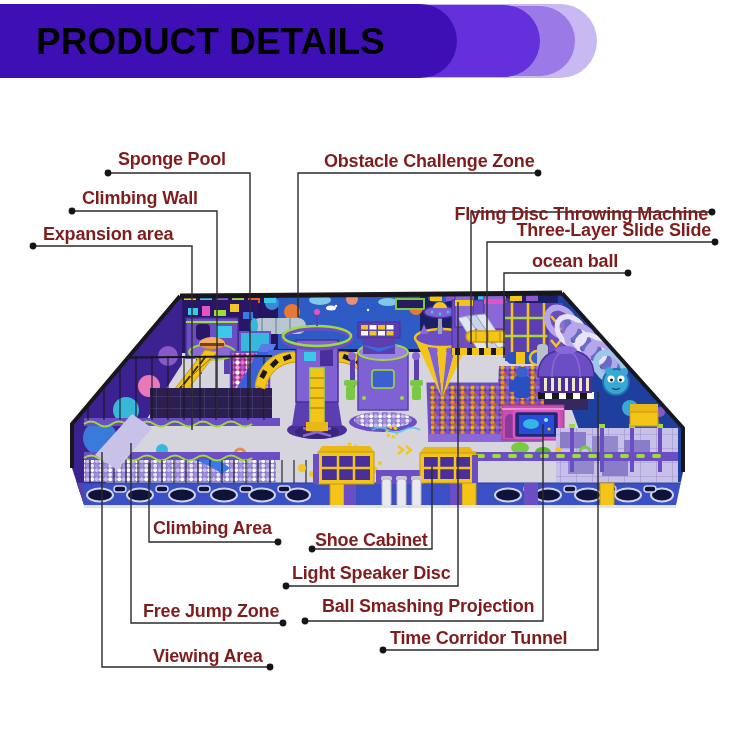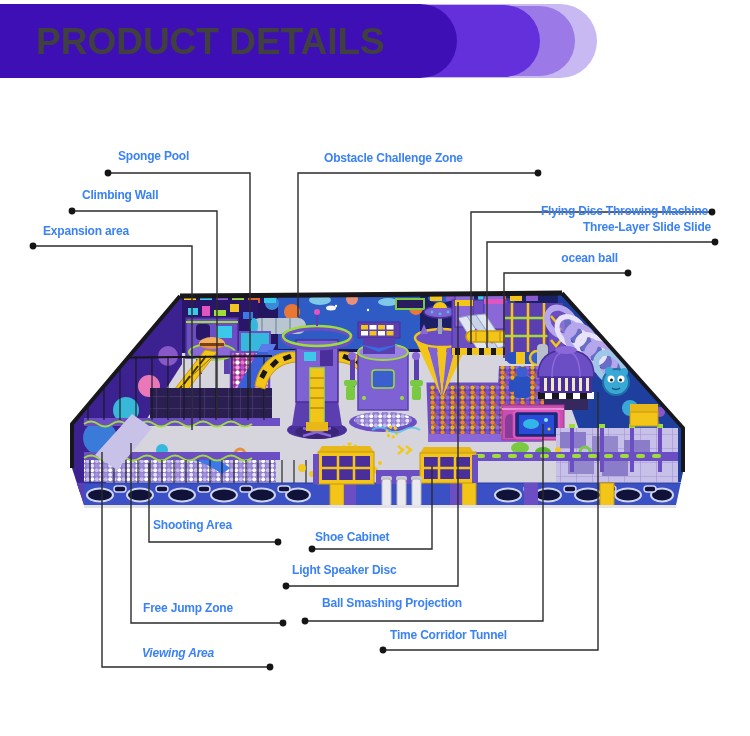--- a/index.html
+++ b/index.html
@@ -8,37 +8,37 @@
   
   .banner{position:absolute;left:0;top:4px;height:74px;width:100%;pointer-events:none;}
   .pill{position:absolute;top:0;height:74px;border-radius:0 37px 37px 0;left:-40px;}
   .pill.p4{width:637px;}
   .pill.p3{width:615px;top:2px;height:70px;border-radius:0 35px 35px 0;}
   .pill.p2{width:580px;top:1px;height:72px;border-radius:0 36px 36px 0;}
   .pill.p1{width:497px;}
   .banner-title{position:absolute;left:36px;top:17px;font-size:37px;font-weight:bold;
     color:#ffffff;letter-spacing:0px;font-family:"Liberation Sans",sans-serif;}
   
-  .ann{position:absolute;font-size:12px;font-weight:bold;color:#3b82f6;white-space:nowrap;
+  .ann{position:absolute;font-size:18px;font-weight:bold;color:#7f1d1d;white-space:nowrap;
        letter-spacing:-0.2px;}
   svg.layer{position:absolute;left:0;top:0;}
   .leader{fill:none;stroke:#2b2b2b;stroke-width:1.4px;}
   .dot{fill:#151515;}
 </style>
 </head>
 <body>
 
 <div class="stage">
 
   <div class="banner">
     <div class="pill p4" style="background: rgb(200, 185, 242);"></div>
     <div class="pill p3" style="background: rgb(155, 121, 230);"></div>
     <div class="pill p2" style="background: rgb(100, 48, 220);"></div>
     <div class="pill p1" style="background: rgb(62, 15, 181);"></div>
-    <div class="banner-title" style="color: #404040;">PRODUCT DETAILS</div>
+    <div class="banner-title" style="color: #000000;">PRODUCT DETAILS</div>
   </div>
 
   <svg class="layer" width="750" height="736" viewBox="0 0 750 736">
     <defs>
       <clipPath id="pg">
           <path d="M84,505 L72,468 72,424 180,296 562,293 683,428 683,472 676,505 Z"></path>
         </clipPath>
       <pattern id="ballsA" width="10" height="10" patternUnits="userSpaceOnUse">
         <rect width="10" height="10" fill="#5a3f9e"></rect>
         <circle cx="2.5" cy="2.5" r="2.2" fill="#f08428"></circle>
@@ -590,21 +590,21 @@
     </svg>
 
   <div id="labels">
       <div class="ann" style="top: 149px; left: 118px;">Sponge Pool</div>
       <div class="ann" style="top: 188px; left: 82px;">Climbing Wall</div>
       <div class="ann" style="top: 224px; left: 43px;">Expansion area</div>
       <div class="ann" style="top: 151px; left: 324px;">Obstacle Challenge Zone</div>
       <div class="ann" style="top: 204px; right: 42px; padding-left: 24px;">Flying Disc Throwing Machine</div>
       <div class="ann" style="top: 220px; right: 39px;">Three-Layer Slide Slide</div>
       <div class="ann" style="top: 251px; right: 132px;">ocean ball</div>
-      <div class="ann" style="top: 518px; left: 153px;">Shooting Area</div>
+      <div class="ann" style="top: 518px; left: 153px;">Climbing Area</div>
       <div class="ann" style="top: 530px; left: 315px;">Shoe Cabinet</div>
       <div class="ann" style="top: 563px; left: 292px;">Light Speaker Disc</div>
       <div class="ann" style="top: 601px; left: 143px;">Free Jump Zone</div>
       <div class="ann" style="top: 596px; left: 313px; margin-left: 9px;">Ball Smashing Projection</div>
       <div class="ann" style="top: 628px; left: 390px;">Time Corridor Tunnel</div>
-      <div class="ann" style="top: 646px; left: 142px; font-style: italic;">Viewing Area</div>
+      <div class="ann" style="top: 646px; left: 153px;">Viewing Area</div>
     </div>
 </div>
 
 </body></html>

